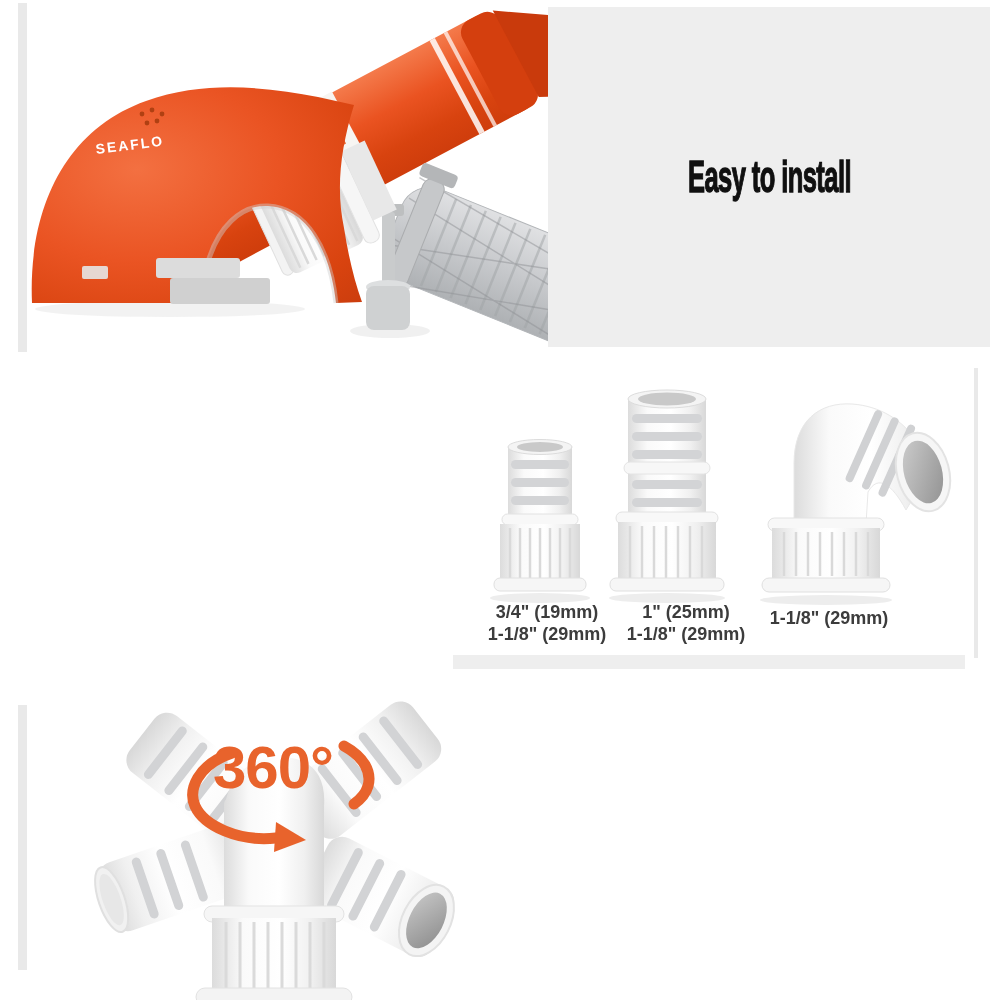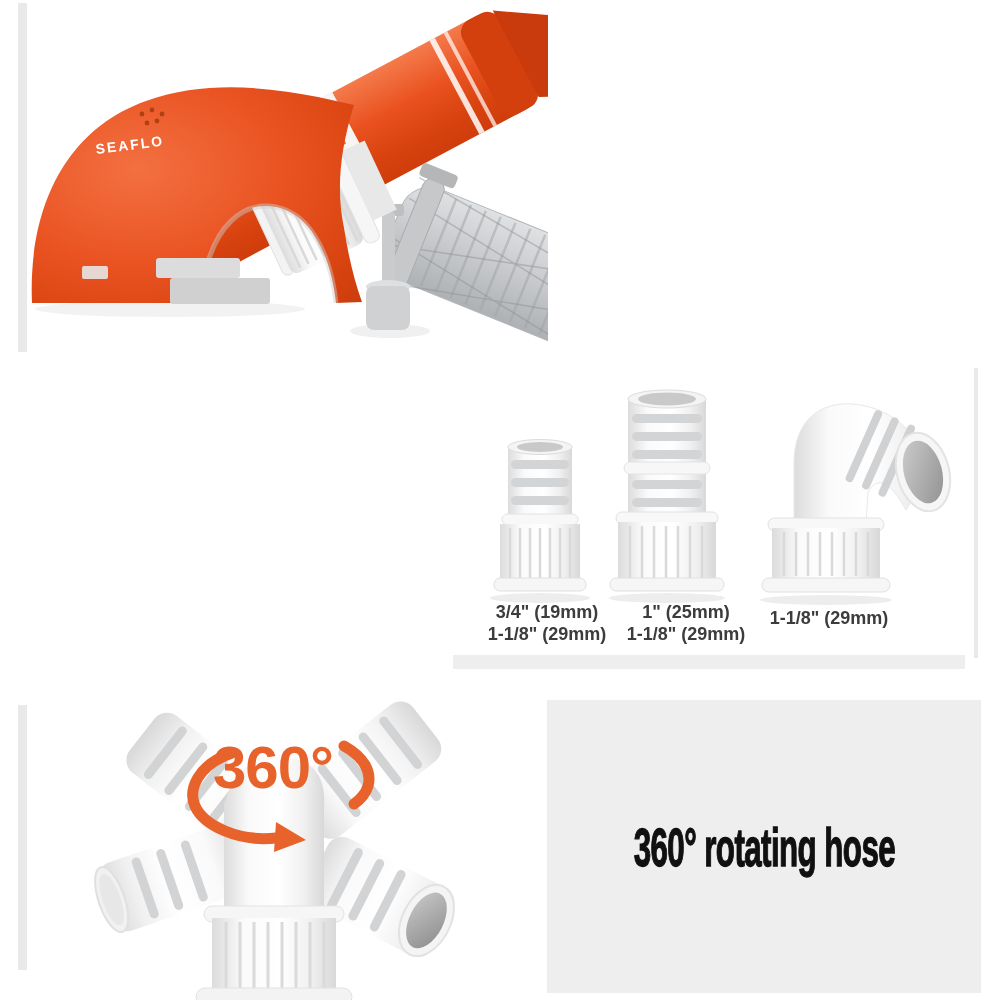--- a/index.html
+++ b/index.html
@@ -106,20 +106,23 @@
       <circle cx="142" cy="114" r="2.4"></circle>
         <circle cx="152" cy="110" r="2.4"></circle>
         <circle cx="162" cy="114" r="2.4"></circle>
       <circle cx="147" cy="123" r="2.4"></circle>
         <circle cx="157" cy="121" r="2.4"></circle>
     </g>
 
     <text x="96" y="151" transform="rotate(-7 120 150)" font-size="14" font-weight="bold" fill="#ffffff" letter-spacing="2">SEAFLO</text>
   </svg>
 
+  <div class="panel" style="left:548px;top:7px;width:442px;height:340px;">
+    <span class="headline hl-top">Easy to install</span>
+  </div>
 
 
   <div class="photo" style="left:453px;top:368px;width:528px;height:304px;">
     <svg width="528" height="304" viewBox="453 368 528 304">
       <defs>
         <linearGradient id="cylV2" x1="0" y1="0" x2="1" y2="0">
           <stop offset="0" stop-color="#dcdcdc"></stop>
             <stop offset="0.25" stop-color="#fafafa"></stop>
           <stop offset="0.55" stop-color="#ffffff"></stop>
             <stop offset="0.8" stop-color="#f0f0f0"></stop>
@@ -253,17 +256,14 @@
     </g>
 
     <g>
       <text class="rot-label" x="281" y="788">360°</text>
       <path d="M240,753 C205,765 196,790 203,806 C212,826 247,842 284,838" fill="none" stroke="#e8632c" stroke-width="11" stroke-linecap="round"></path>
       <path d="M284,822 L282,852 L314,840 Z" fill="#e8632c"></path>
       <path d="M352,746 C372,757 380,772 376,786 C374,793 369,799 362,804" fill="none" stroke="#e8632c" stroke-width="11" stroke-linecap="round"></path>
     </g>
   </svg>
 
-  <div class="panel" style="left:547px;top:700px;width:434px;height:293px;">
-    <span class="headline hl-bottom">360° rotating hose</span>
-  </div>
 
 </div>
 
 </body></html>

